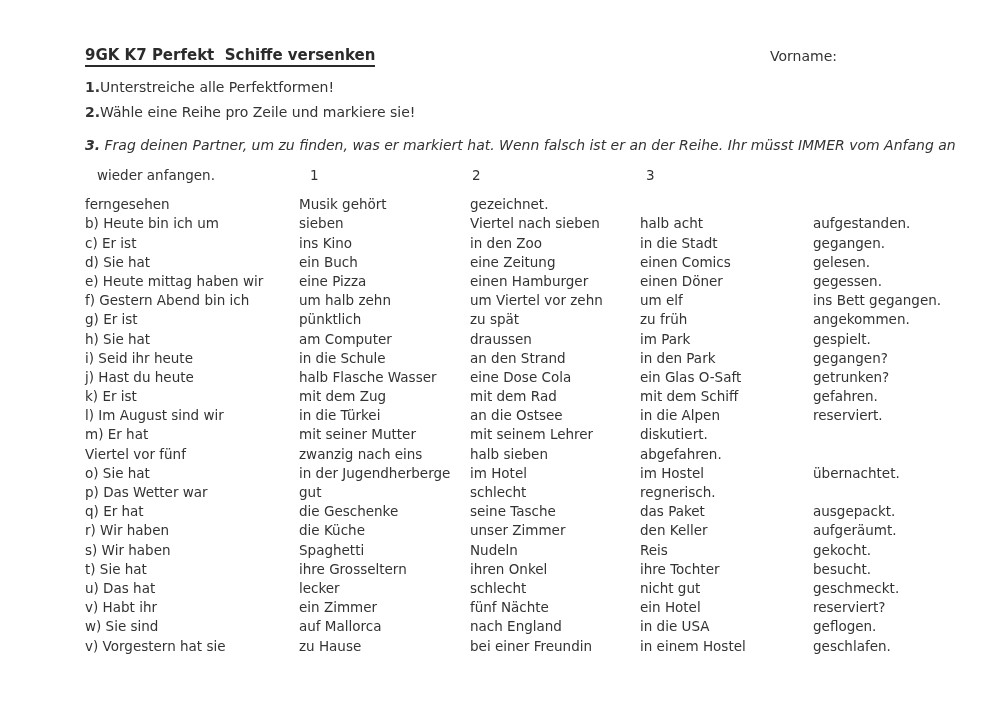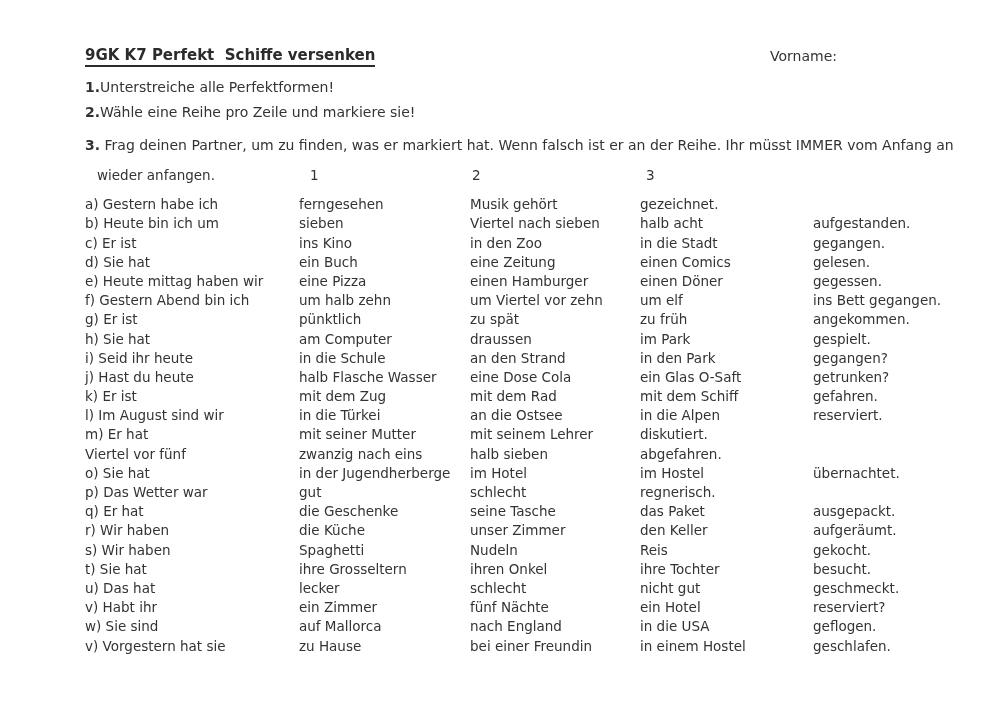--- a/index.html
+++ b/index.html
@@ -32,21 +32,21 @@
   }
   .inst {
     position: absolute;
     left: 85px;
     font-size: 14px;
     white-space: nowrap;
   }
   .inst .num { font-weight: bold; }
   #inst1 { top: 79px; }
   #inst2 { top: 104px; }
-  #inst3 { top: 137px; }
+  #inst3 { top: 137px; font-style: italic; }
   .table {
     position: absolute;
     left: 85px;
     top: 166px;
   }
   .t-row {
     display: grid;
     grid-template-columns: 214px 171px 170px 173px 170px;
     height: 19.2px;
     line-height: 19.2px;
@@ -74,21 +74,20 @@
   <div class="table">
     <div class="t-row t-head">
       <div class="c0">wieder anfangen.</div>
       <div class="c1">1</div>
       <div class="c2">2</div>
       <div class="c3">3</div>
       <div class="c4"></div>
     </div>
     <div id="table-body">
         <div class="t-row">
-    <div class="c0">a) Gestern habe ich</div>
     <div class="c1">ferngesehen</div>
     <div class="c2">Musik gehört</div>
     <div class="c3">gezeichnet.</div>
     <div class="c4"></div>
   </div>
         <div class="t-row">
     <div class="c0">b) Heute bin ich um</div>
     <div class="c1">sieben</div>
     <div class="c2">Viertel nach sieben</div>
     <div class="c3">halb acht</div>

